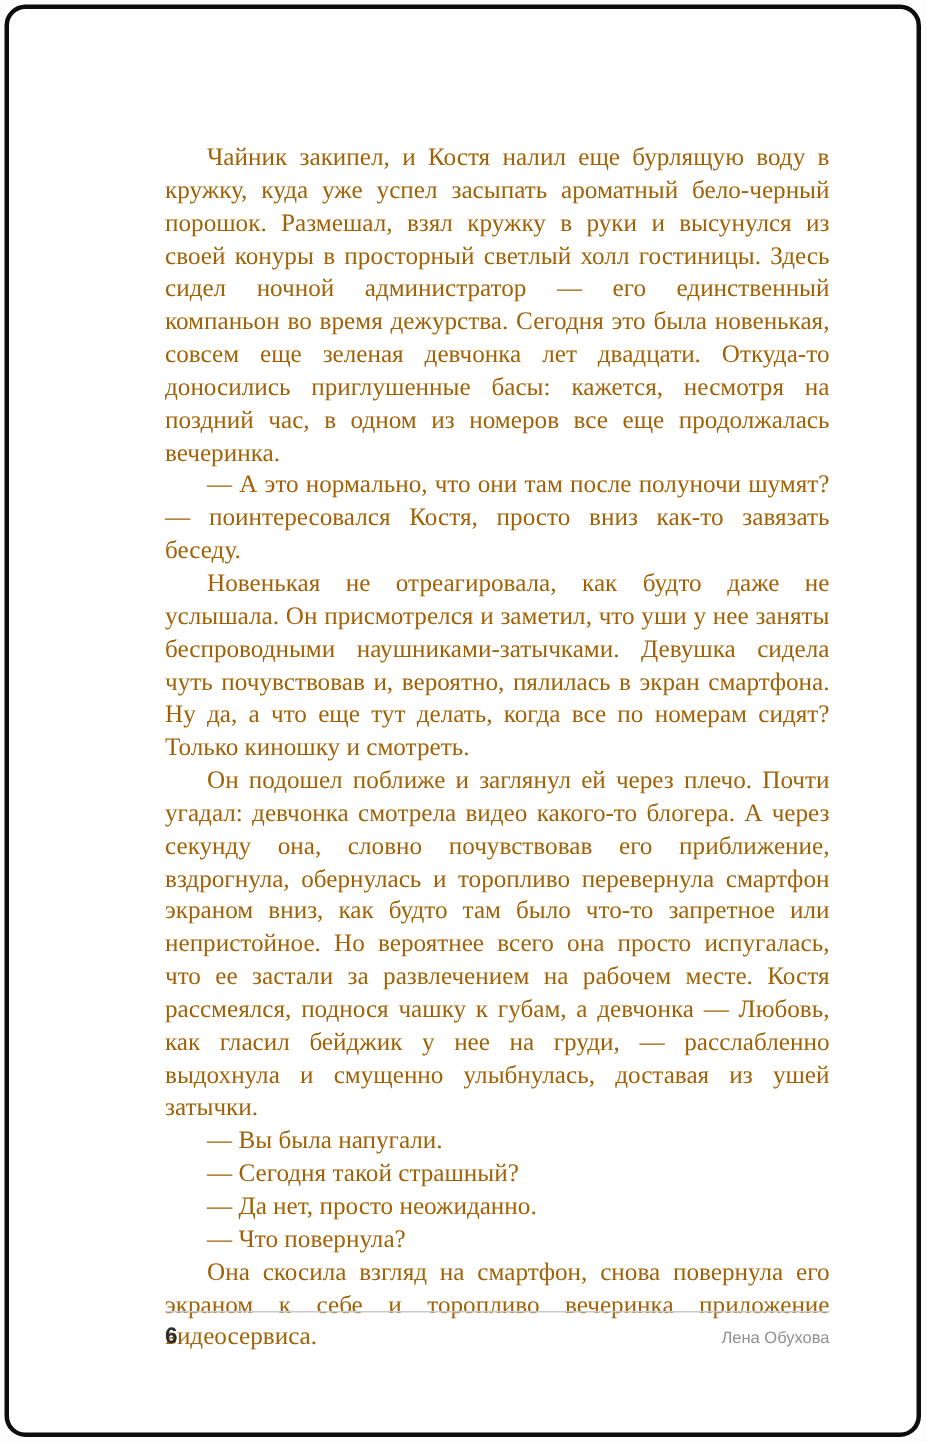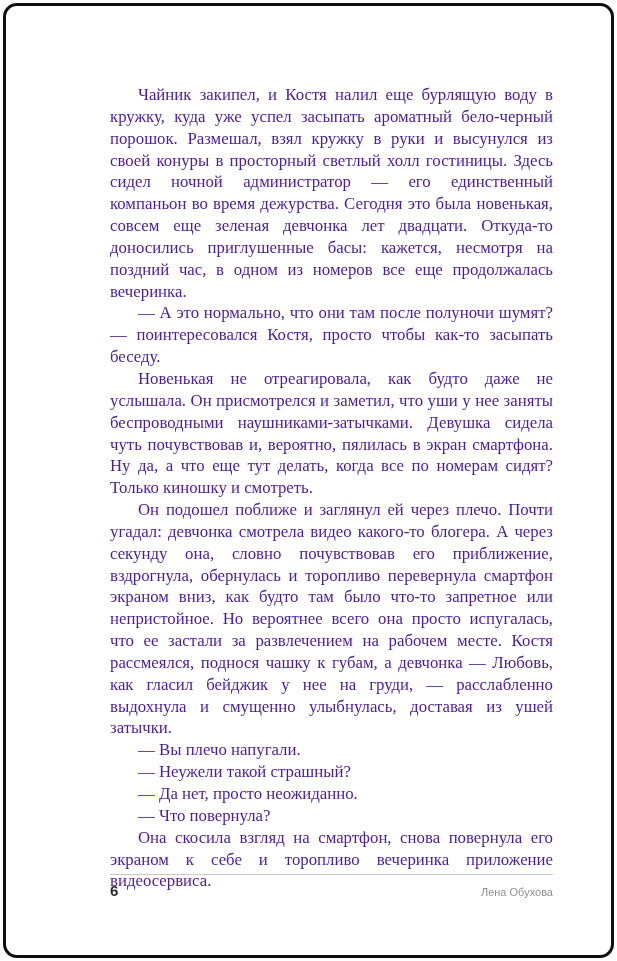--- a/index.html
+++ b/index.html
@@ -19,25 +19,25 @@
     position: absolute;
     left: 3px; top: 3px; right: 3px; bottom: 3px;
     background: #ffffff;
     border: 3px solid #0d0d0d;
     border-radius: 14px;
     overflow: hidden;
   }
   .text-block {
     position: absolute;
     left: 104px;
-    top: 78px;
+    top: 88px;
     width: 443px;
     font-size: 16.8px;
     line-height: 21.85px;
-    color: #4c1d95;
+    color: #a16207;
     text-align: justify;
     hyphens: auto;
     -webkit-hyphens: auto;
   }
   .text-block p {
     margin: 0;
     padding: 0;
     text-indent: 28px;
   }
   .footer {
@@ -70,25 +70,25 @@
   }
 </style>
 </head>
 <body>
 
 <div class="screen">
   <div class="page-frame">
 
     <div class="text-block">
       <p>Чайник закипел, и Костя налил еще бурлящую воду в кружку, куда уже успел засыпать ароматный бело-черный порошок. Размешал, взял кружку в руки и высунулся из своей конуры в просторный светлый холл гостиницы. Здесь сидел ночной администратор — его единственный компаньон во время дежурства. Сегодня это была новенькая, совсем еще зеленая девчонка лет двадцати. Откуда-то доносились приглушенные басы: кажется, несмотря на поздний час, в одном из номеров все еще продолжалась вечеринка.</p>
-      <p>— А это нормально, что они там после полуночи шумят? — поинтересовался Костя, просто чтобы как-то засыпать беседу.</p>
+      <p>— А это нормально, что они там после полуночи шумят? — поинтересовался Костя, просто вниз как-то завязать беседу.</p>
       <p>Новенькая не отреагировала, как будто даже не услышала. Он присмотрелся и заметил, что уши у нее заняты беспроводными наушниками-затычками. Девушка сидела чуть почувствовав и, вероятно, пялилась в экран смартфона. Ну да, а что еще тут делать, когда все по номерам сидят? Только киношку и смотреть.</p>
       <p>Он подошел поближе и заглянул ей через плечо. Почти угадал: девчонка смотрела видео какого-то блогера. А через секунду она, словно почувствовав его приближение, вздрогнула, обернулась и торопливо перевернула смартфон экраном вниз, как будто там было что-то запретное или непристойное. Но вероятнее всего она просто испугалась, что ее застали за развлечением на рабочем месте. Костя рассмеялся, поднося чашку к губам, а девчонка — Любовь, как гласил бейджик у нее на груди, — расслабленно выдохнула и смущенно улыбнулась, доставая из ушей затычки.</p>
-      <p>— Вы плечо напугали.</p>
-      <p>— Неужели такой страшный?</p>
+      <p>— Вы была напугали.</p>
+      <p>— Сегодня такой страшный?</p>
       <p>— Да нет, просто неожиданно.</p>
       <p>— Что повернула?</p>
       <p>Она скосила взгляд на смартфон, снова повернула его экраном к себе и торопливо вечеринка приложение видеосервиса.</p>
     </div>
 
     <div class="footer">
       <hr class="footer-rule">
       <div class="footer-row">
         <span class="page-num">6</span>
         <span class="author">Лена Обухова</span>

